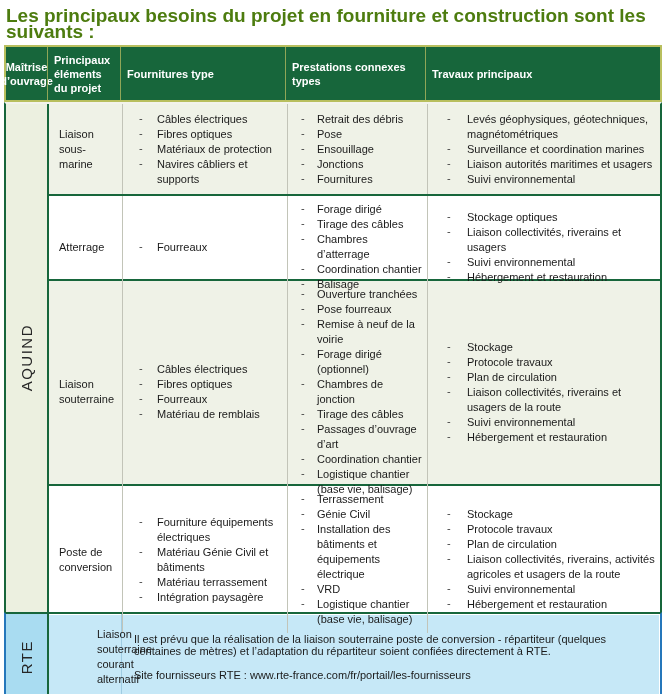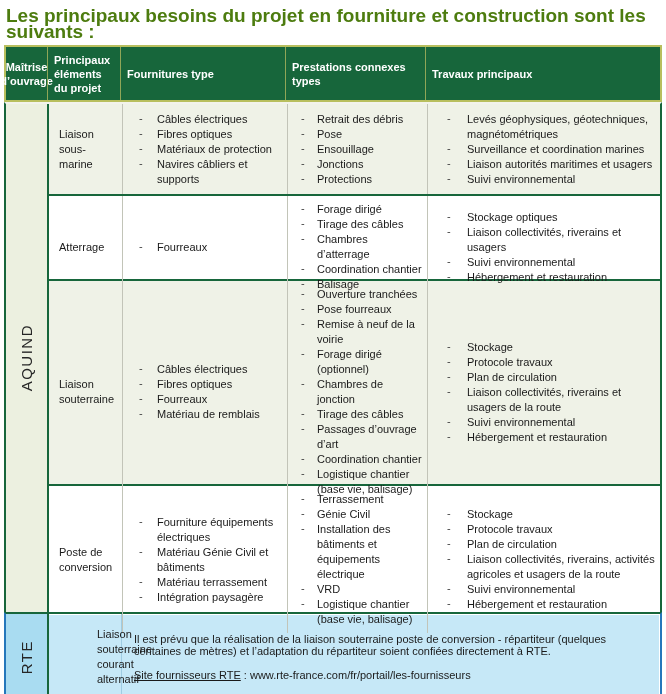--- a/index.html
+++ b/index.html
@@ -75,21 +75,21 @@
   .rte .owner-rte {
     background: #A9DCF1; border-right: 2px solid #17663B;
     display: flex; align-items: center; justify-content: center;
   }
   .rte .element { border-left: none; border-right: 1px solid #9FCCE2; padding-left: 48px; }
   .rte .note {
     font-size: 11px; line-height: 12px;
     display: grid; align-content: center; gap: 12px;
     padding: 6px 12px;
   }
-  .underline { text-decoration: underline; }
+  .underline { }
 </style>
 </head>
 <body>
 
 <div class="page">
 
   <div class="doc-title">Les principaux besoins du projet en fourniture et construction sont les suivants :</div>
 
   <div class="tbl">
 
@@ -113,21 +113,21 @@
               <div class="li"><span class="dash">-</span><span>Câbles électriques</span></div>
               <div class="li"><span class="dash">-</span><span>Fibres optiques</span></div>
               <div class="li"><span class="dash">-</span><span>Matériaux de protection</span></div>
               <div class="li"><span class="dash">-</span><span>Navires câbliers et supports</span></div>
             </div>
           <div class="cell trav">
               <div class="li"><span class="dash">-</span><span>Retrait des débris</span></div>
               <div class="li"><span class="dash">-</span><span>Pose</span></div>
               <div class="li"><span class="dash">-</span><span>Ensouillage</span></div>
               <div class="li"><span class="dash">-</span><span>Jonctions</span></div>
-              <div class="li"><span class="dash">-</span><span>Protections</span></div>
+              <div class="li"><span class="dash">-</span><span>Fournitures</span></div>
             </div>
           <div class="cell prest">
               <div class="li"><span class="dash">-</span><span>Levés géophysiques, géotechniques, magnétométriques</span></div>
               <div class="li"><span class="dash">-</span><span>Surveillance et coordination marines</span></div>
               <div class="li"><span class="dash">-</span><span>Liaison autorités maritimes et usagers</span></div>
               <div class="li"><span class="dash">-</span><span>Suivi environnemental</span></div>
             </div>
         </div>
 
         <div class="arow plain" style="height:85px">

